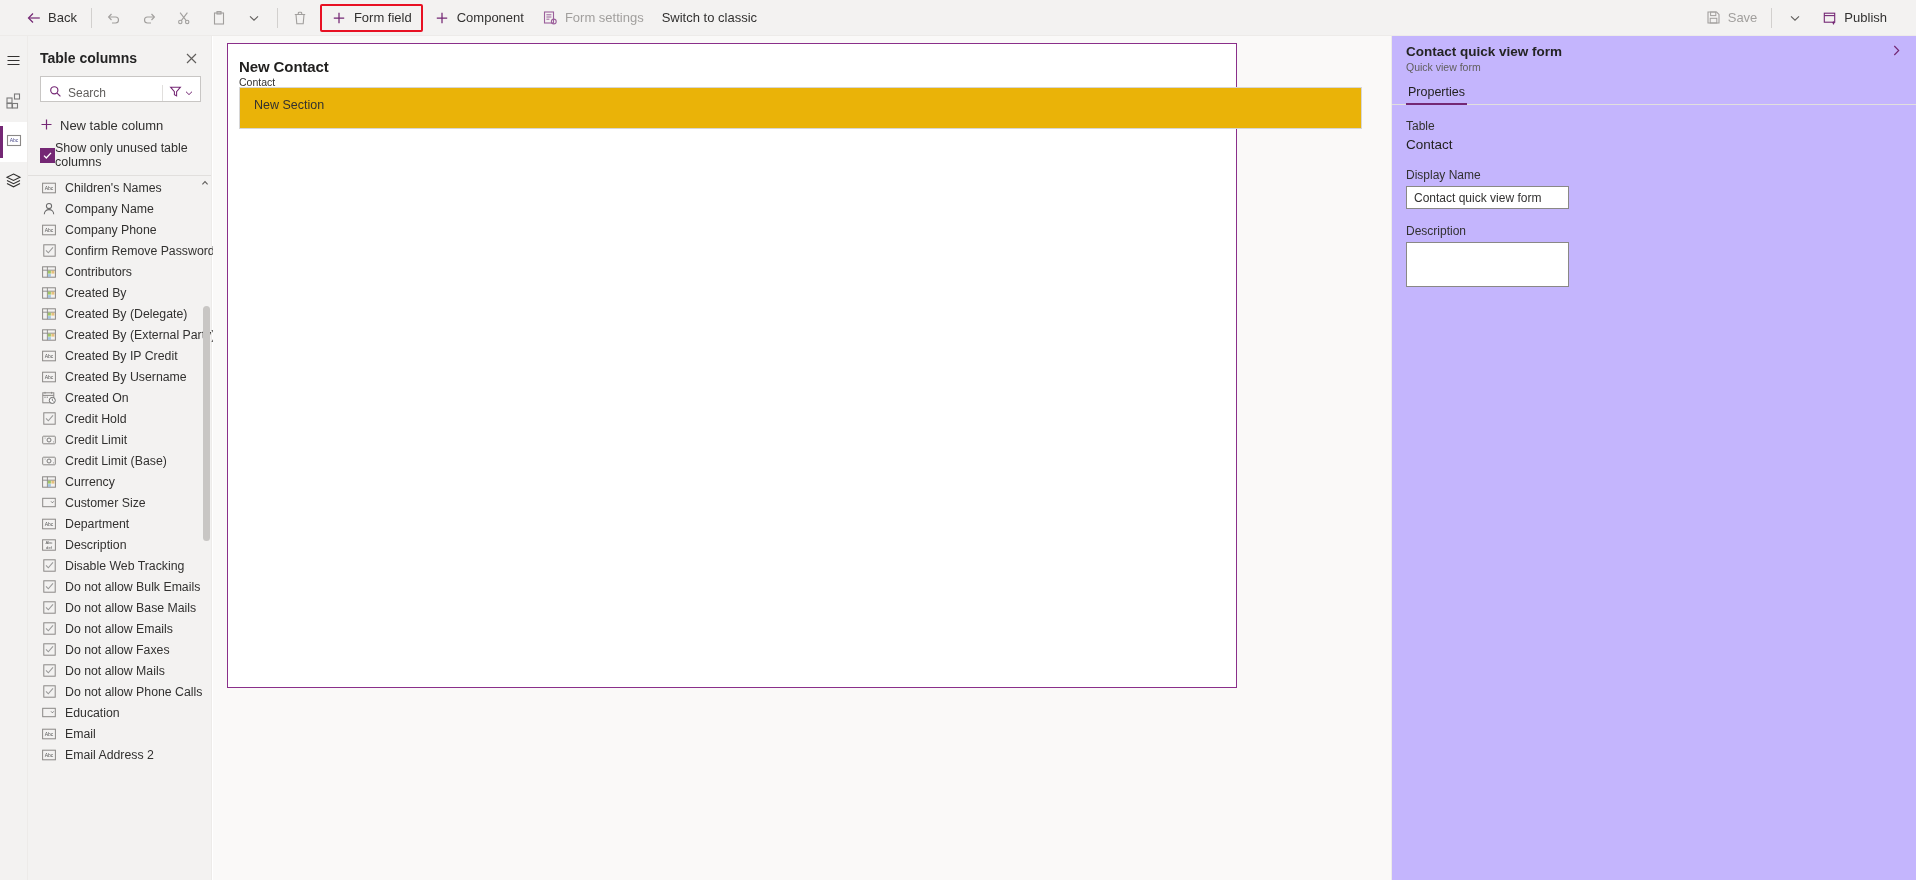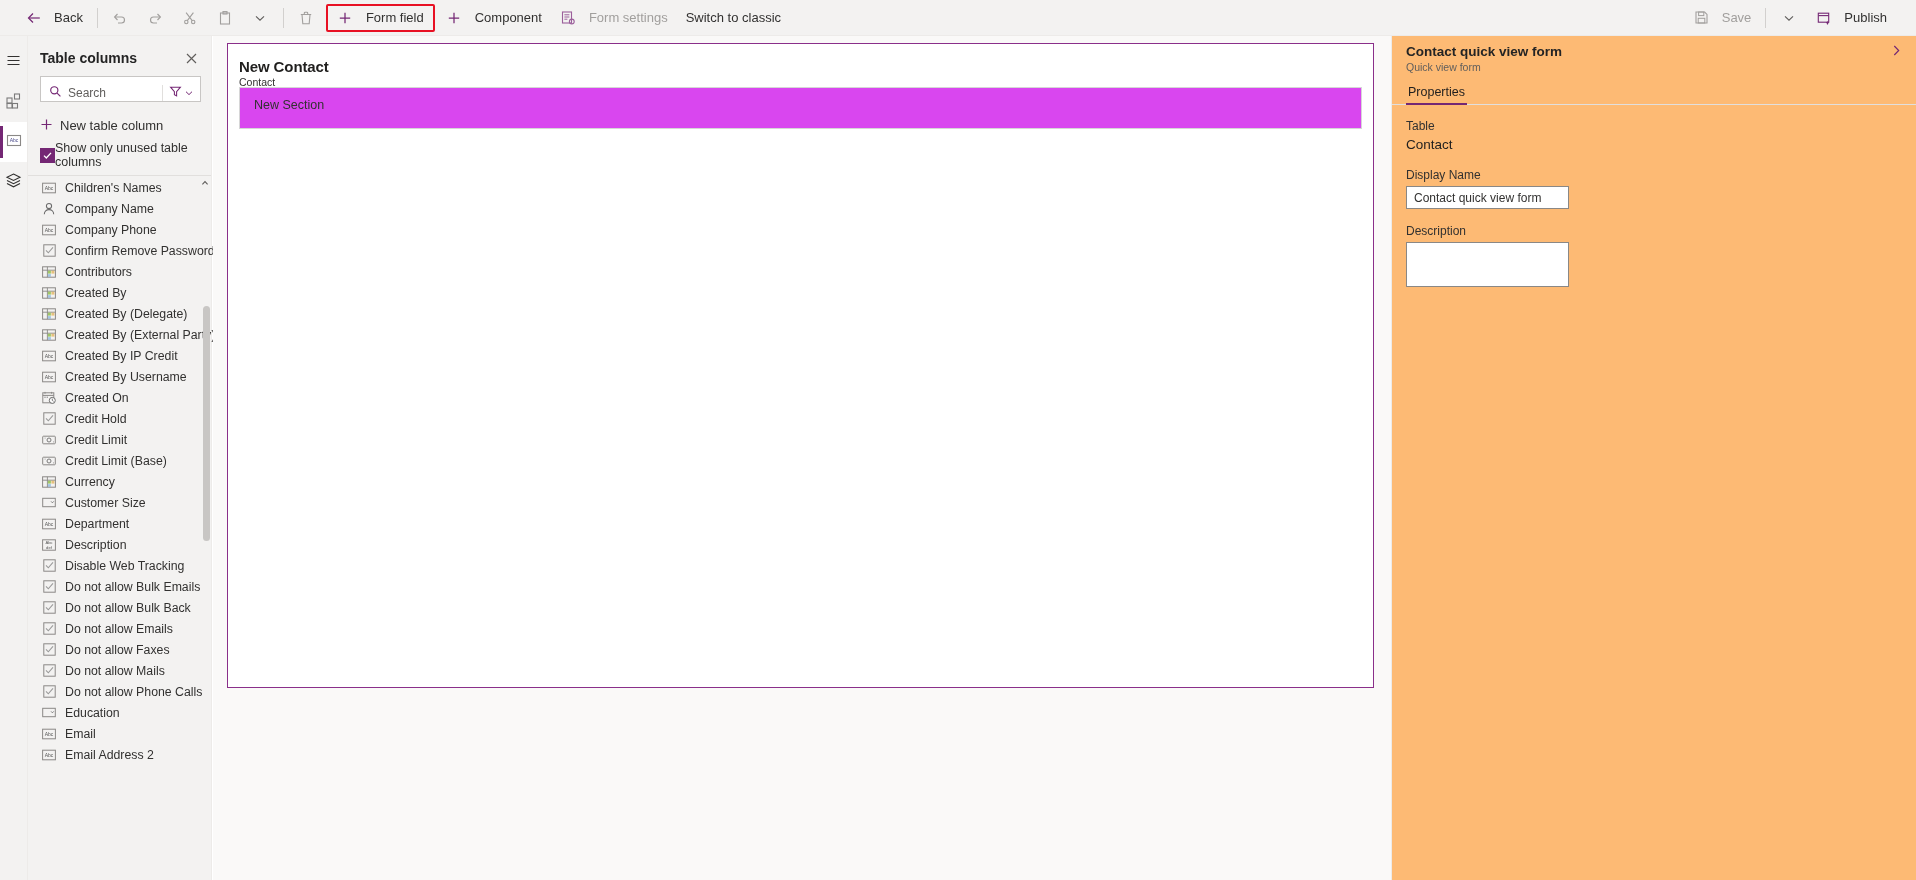--- a/index.html
+++ b/index.html
@@ -18,21 +18,21 @@
     position: absolute; top: 0; left: 0;
     width: 1916px; height: 36px;
     background: #f3f2f1;
     display: flex; align-items: center;
     border-bottom: 1px solid #edebe9;
   }
   .cmd-left { display: flex; align-items: center; height: 36px; padding-left: 16px; }
   .cmd-right { display: flex; align-items: center; height: 36px; margin-left: auto; padding-right: 20px; }
 
   .cmd-btn {
-    display: flex; align-items: center; gap: 12px;
+    display: flex; align-items: center; gap: 6px;
     height: 34px; padding: 0 9px;
     color: #323130; font-size: 13px;
     cursor: pointer; white-space: nowrap;
     background: transparent; border: none;
     font-family: "Liberation Sans", sans-serif;
   }
   .cmd-btn.disabled { color: #a19f9d; cursor: default; }
   .cmd-btn .ic { display: inline-flex; align-items: center; justify-content: center; width: 17px; height: 17px; }
   .cmd-btn .ic svg { display: block; }
 
@@ -166,49 +166,49 @@
 
   
   .canvas {
     position: absolute; top: 36px; left: 213px;
     width: 1178px; height: 844px;
     background: #faf9f8;
     overflow: hidden;
   }
   .formcard {
     position: absolute; top: 7px; left: 14px;
-    width: 1147px; height: 645px;
+    width: 1010px; height: 645px;
     background: #ffffff;
     border: 1px solid #8a2f8a;
   }
   .form-title {
     position: absolute; top: 14px; left: 11px;
     font-size: 15px; font-weight: 700; color: #201f1e;
     letter-spacing: -0.1px;
   }
   .form-sub {
     position: absolute; top: 32px; left: 11px;
     font-size: 10.5px; color: #323130;
   }
   .section-box {
     position: absolute; top: 43px; left: 11px;
     width: 1123px; height: 42px;
     border: 1px solid #d6d6d6;
-    background: #d946ef;
+    background: #eab308;
   }
   .section-label {
     position: absolute; top: 10px; left: 14px;
     font-size: 12.5px; color: #323130;
   }
 
   
   .props {
     position: absolute; top: 36px; left: 1391px;
     width: 525px; height: 844px;
-    background: #fdba74;
+    background: #c4b5fd;
     border-left: 1px solid #edebe9;
   }
   .props-head {
     position: relative;
     padding: 8px 14px 6px 14px;
   }
   .props-title { font-size: 13.5px; font-weight: 600; color: #242424; }
   .props-subtitle { font-size: 10.5px; color: #605e5c; margin-top: 2px; }
   .props-collapse {
     position: absolute; right: 12px; top: 8px;
@@ -692,21 +692,21 @@
           </span>
           <span>Do not allow Bulk Emails</span>
         </div>
         <div class="col-item">
           <span class="col-ic">
             <svg width="13" height="13" viewBox="0 0 13 13">
               <rect x="0.8" y="0.8" width="11.4" height="11.4" fill="none" stroke="#8a8886" stroke-width="1"></rect>
               <path d="M3 6.4 5.3 8.8 10 3.4" stroke="#9a9a9a" stroke-width="1.1" fill="none"></path>
             </svg>
           </span>
-          <span>Do not allow Bulk Back</span>
+          <span>Do not allow Base Mails</span>
         </div>
         <div class="col-item">
           <span class="col-ic">
             <svg width="13" height="13" viewBox="0 0 13 13">
               <rect x="0.8" y="0.8" width="11.4" height="11.4" fill="none" stroke="#8a8886" stroke-width="1"></rect>
               <path d="M3 6.4 5.3 8.8 10 3.4" stroke="#9a9a9a" stroke-width="1.1" fill="none"></path>
             </svg>
           </span>
           <span>Do not allow Emails</span>
         </div>

